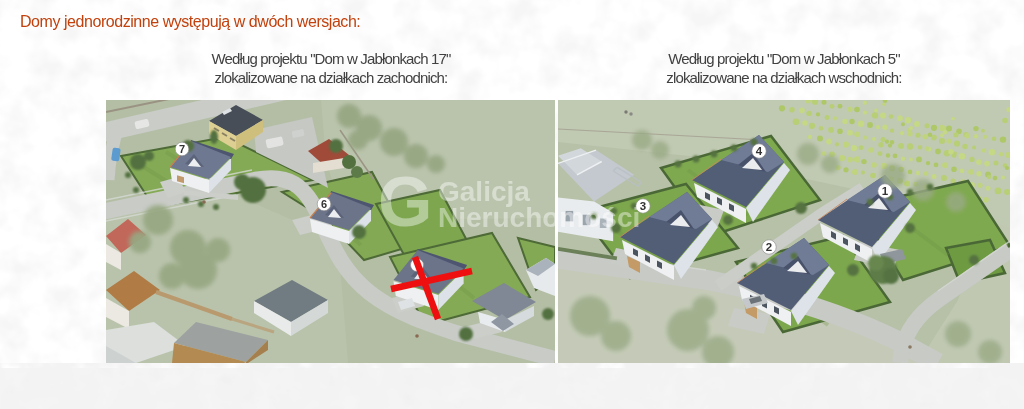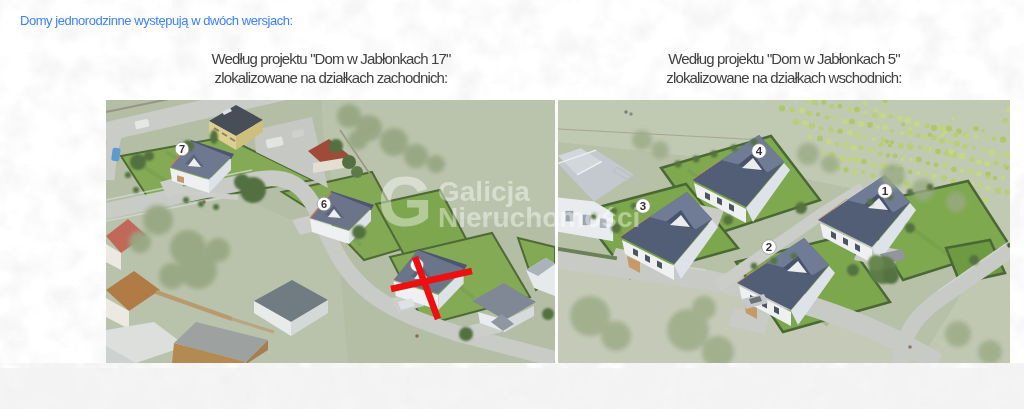--- a/index.html
+++ b/index.html
@@ -1,19 +1,19 @@
 <!DOCTYPE html>
 <html><head>
 <meta charset="utf-8">
 <style>
   html,body{margin:0;padding:0;}
   body{width:1024px;height:409px;position:relative;overflow:hidden;
        font-family:"Liberation Sans",sans-serif;background:#fff;}
   .noise{position:absolute;left:0;top:0;width:1024px;height:409px;}
-  .title{position:absolute;left:20px;top:13px;font-size:13px;color:#3b82f6;letter-spacing:-0.45px;}
+  .title{position:absolute;left:20px;top:13px;font-size:16px;color:#c2410c;letter-spacing:-0.45px;}
   .cap{position:absolute;top:49px;width:452px;text-align:center;font-size:15px;
        color:#414141;line-height:19px;letter-spacing:-0.85px;}
   .cap.l{left:105px;}
   .cap.r{left:558px;}
   .ph{position:absolute;top:100px;}
   .ph.l{left:106px;}
   .ph.r{left:558px;}
   .wm{position:absolute;left:378px;top:173px;width:290px;height:62px;
       color:rgba(255,255,255,0.42);}
 </style>

